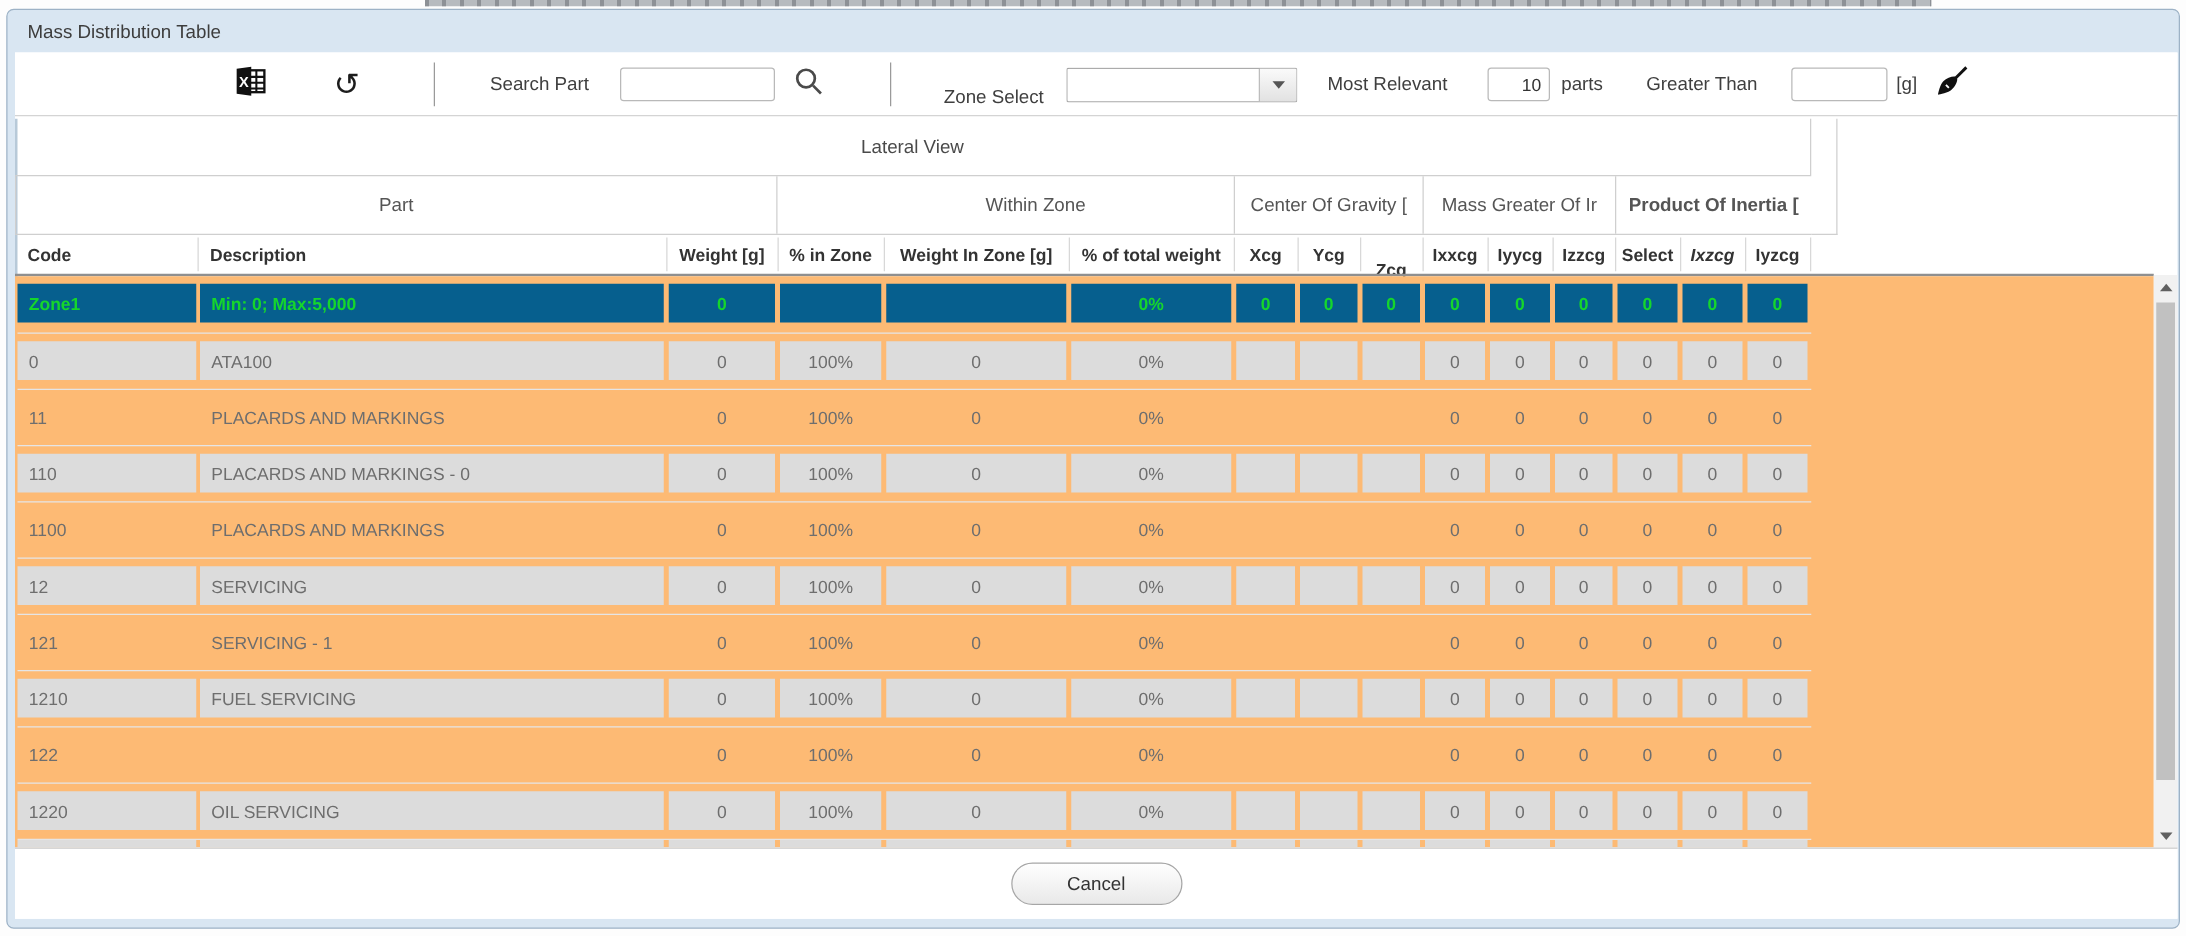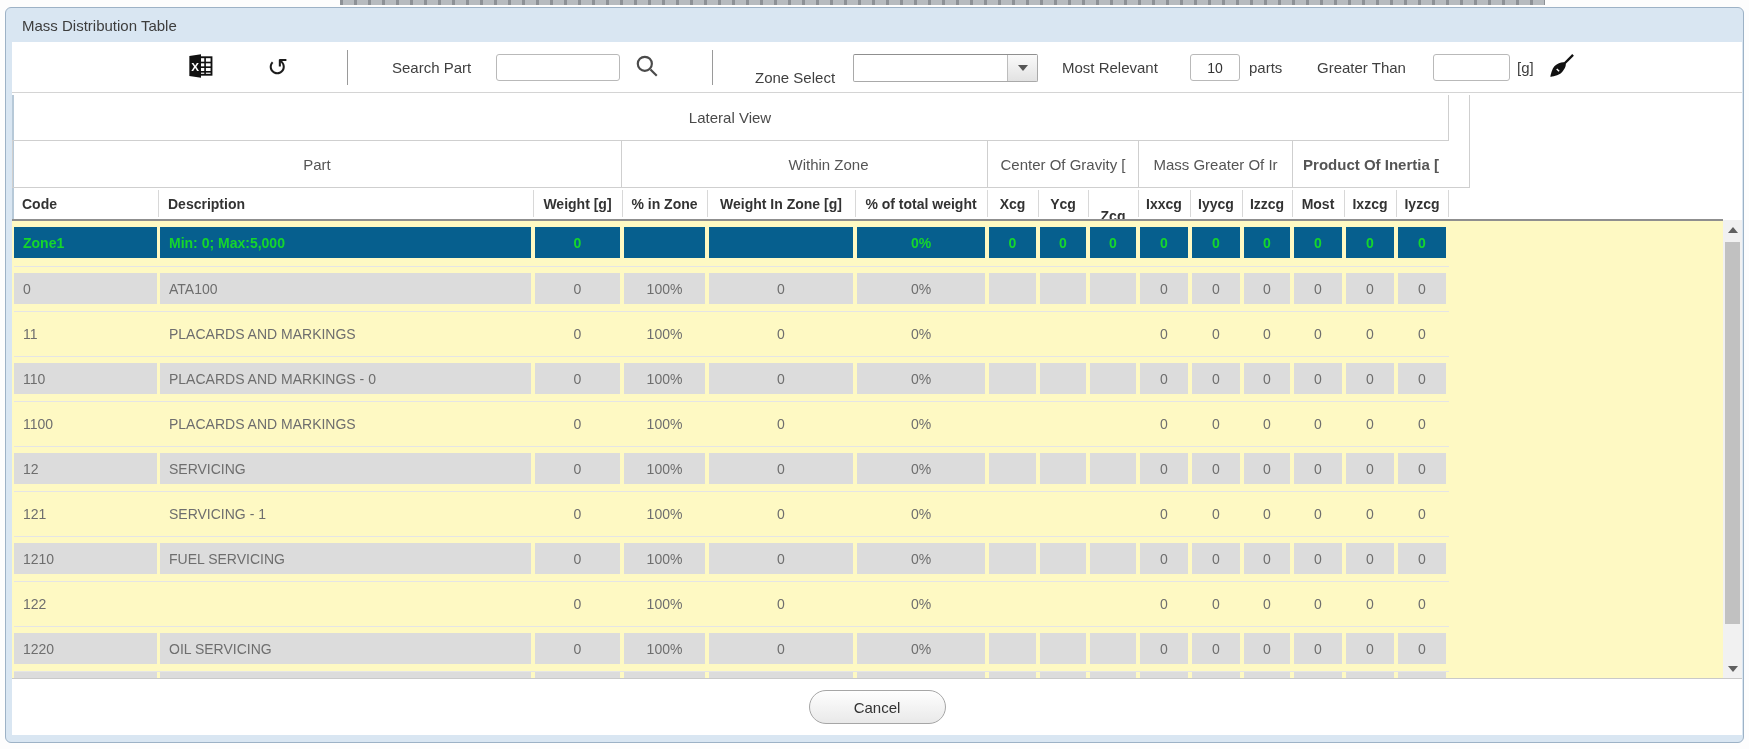--- a/index.html
+++ b/index.html
@@ -43,21 +43,21 @@
     border-right:1px solid #cfcfcf; border-bottom:1px solid #cfcfcf; }
   .group-row-top { left:12px; top:140px; width:1437px; height:1px; background:#cfcfcf; }
   .group-row-bot { left:12px; top:187px; width:1437px; height:1px; background:#cfcfcf; }
   .group-cell { top:141px; height:46px; border-left:1px solid #cfcfcf; white-space:nowrap; overflow:hidden; }
   .col-cell { top:188px; height:31px; font-size:14px; font-weight:600; color:#333; }
   .col-div { position:absolute; top:190px; height:27px; width:1px; background:#d8d8d8; }
   .hdr-dark-line { left:12px; top:219px; width:1711px; height:2px; background:#8f8f8f; }
   .table-left-edge { left:12px; top:95px; width:2px; height:583px; background:#b7c9d8; }
 
   
-  .tbody { left:12px; top:221px; width:1711px; height:457px; background:#fef9c3; overflow:hidden; }
+  .tbody { left:12px; top:221px; width:1711px; height:457px; background:#fdba74; overflow:hidden; }
   .row { position:absolute; left:0; height:31px; width:1437px; }
   .cell { position:absolute; top:0; height:31px; display:flex; align-items:center;
     justify-content:center; font-size:14px; color:#6e6e6e; overflow:hidden; white-space:nowrap; }
   .cell.al { justify-content:flex-start; padding-left:9px; }
   .row.gray .cell { background:#dcdcdc; }
   .row.zone .cell { background:#065f8e; color:#15d62c; font-weight:bold; }
   .rowline { position:absolute; left:2px; width:1435px; height:1px; background:#e5e5e5; }
 
   
   .sbar { left:1723px; top:220px; width:19px; height:458px; background:#f1f1f1; }
@@ -123,21 +123,21 @@
       <div class="combo-val"></div>
       <div class="combo-btn">
         <div class="tri-down"></div>
       </div>
     </div>
   </div>
   <div class="tb-item" style="left:1050px;">
     <span class="tb-label">Most Relevant</span>
   </div>
   <div class="tb-item" style="left:1178px;">
-    <input class="inp" style="width: 50px; text-align: center;" value="10">
+    <input class="inp" style="width: 50px; text-align: right;" value="10">
   </div>
   <div class="tb-item" style="left:1237px;">
     <span class="tb-label">parts</span>
   </div>
   <div class="tb-item" style="left:1305px;">
     <span class="tb-label">Greater Than</span>
   </div>
   <div class="tb-item" style="left:1421px;">
     <input class="inp" style="width: 77px;" value="">
   </div>
@@ -173,22 +173,22 @@
     <div class="abs hdr-cell col-cell" style="left: 534px; width: 87px;">Weight [g]</div>
     <div class="abs hdr-cell col-cell" style="left: 623px; width: 83px;">% in Zone</div>
     <div class="abs hdr-cell col-cell" style="left: 708px; width: 146px;">Weight In Zone [g]</div>
     <div class="abs hdr-cell col-cell" style="left: 856px; width: 130px;">% of total weight</div>
     <div class="abs hdr-cell col-cell" style="left: 988px; width: 49px;">Xcg</div>
     <div class="abs hdr-cell col-cell" style="left: 1039px; width: 48px;">Ycg</div>
     <div class="abs hdr-cell col-cell" style="left: 1089px; width: 48px; margin-top: 12px;">Zcg</div>
     <div class="abs hdr-cell col-cell" style="left: 1139px; width: 50px;">Ixxcg</div>
     <div class="abs hdr-cell col-cell" style="left: 1191px; width: 50px;">Iyycg</div>
     <div class="abs hdr-cell col-cell" style="left: 1243px; width: 48px; text-align: right;">Izzcg</div>
-    <div class="abs hdr-cell col-cell" style="left: 1293px; width: 50px;">Most</div>
-    <div class="abs hdr-cell col-cell" style="left: 1345px; width: 50px;">Ixzcg</div>
+    <div class="abs hdr-cell col-cell" style="left: 1293px; width: 50px;">Select</div>
+    <div class="abs hdr-cell col-cell" style="left: 1345px; width: 50px; font-style: italic;">Ixzcg</div>
     <div class="abs hdr-cell col-cell" style="left: 1397px; width: 50px;">Iyzcg</div>
     <div class="col-div" style="left: 158px;"></div>
     <div class="col-div" style="left: 533px;"></div>
     <div class="col-div" style="left: 622px;"></div>
     <div class="col-div" style="left: 707px;"></div>
     <div class="col-div" style="left: 855px;"></div>
     <div class="col-div" style="left: 987px;"></div>
     <div class="col-div" style="left: 1038px;"></div>
     <div class="col-div" style="left: 1088px;"></div>
     <div class="col-div" style="left: 1138px;"></div>

